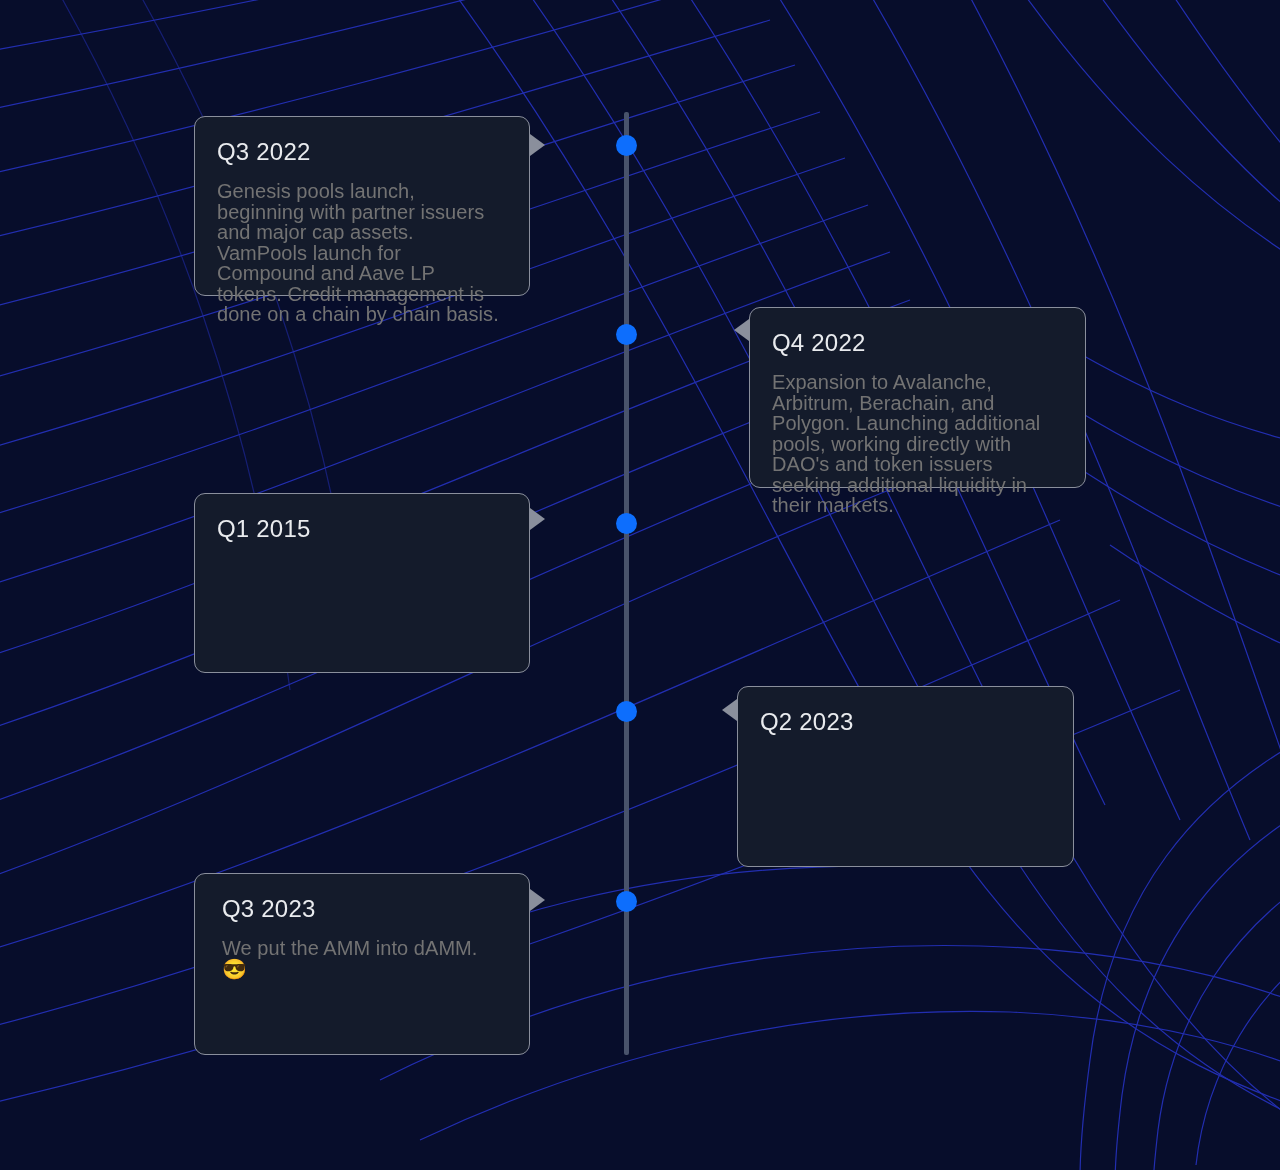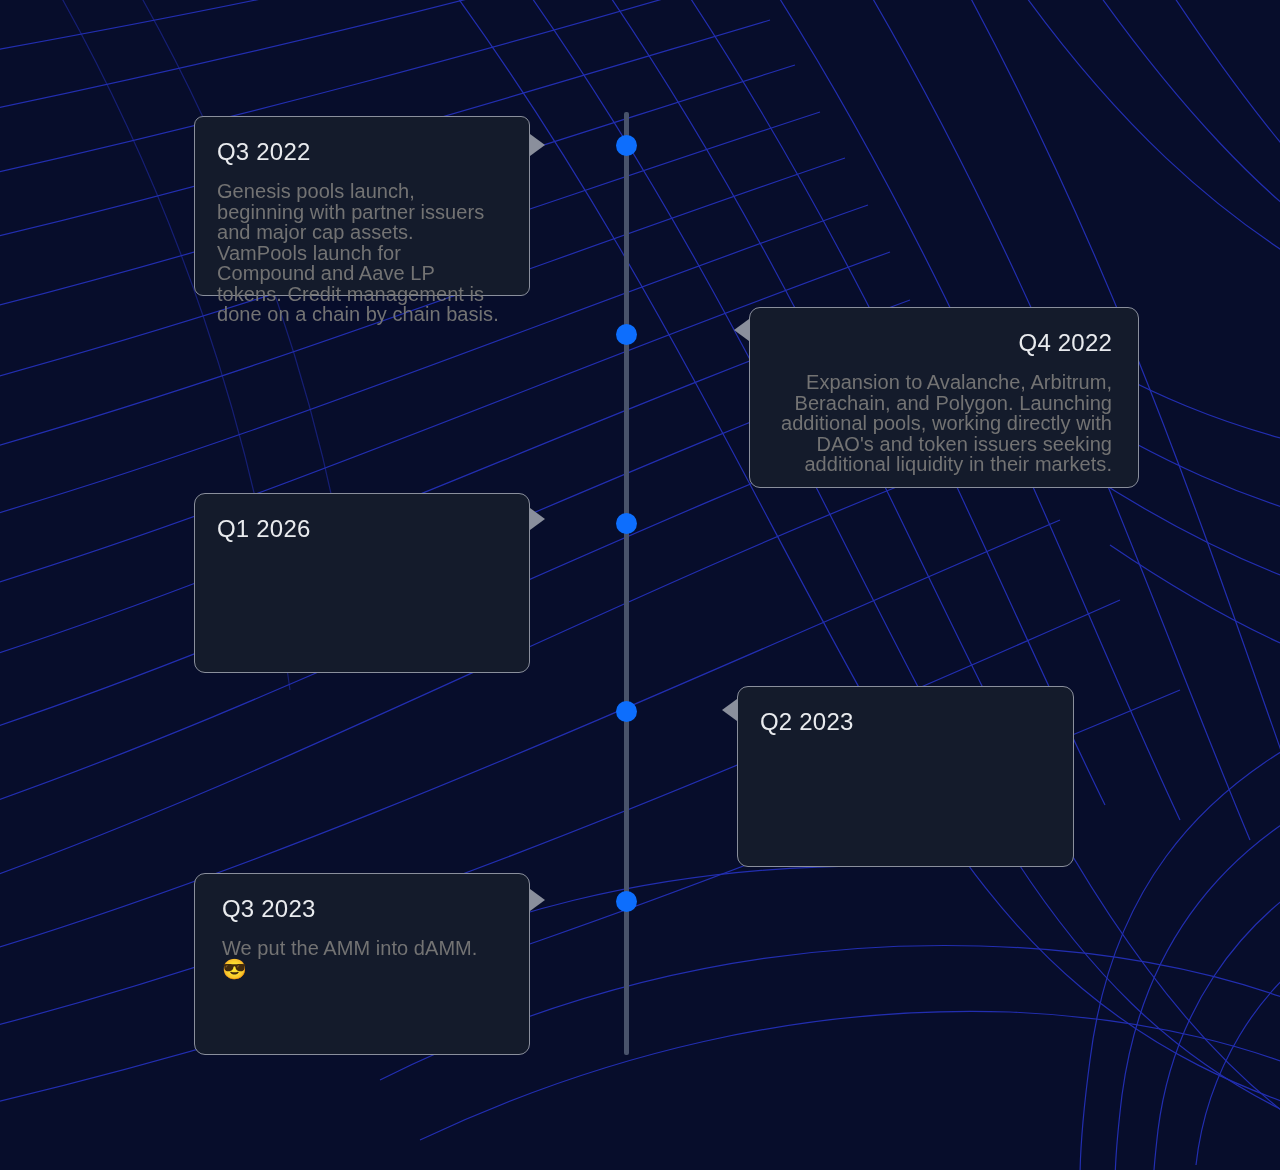--- a/index.html
+++ b/index.html
@@ -162,36 +162,36 @@
 
       <path d="M 120 -40 C 250 180 330 420 360 660" opacity="0.55"></path>
       <path d="M 40 -40 C 175 190 258 440 290 690" opacity="0.55"></path>
     </g>
   </svg>
 
   <div id="timeline-axis"></div>
 
   <div class="timeline-dot" style="top:135px;"></div>
   <div class="card-pointer right" style="left:530px; top:134px;"></div>
-  <div class="milestone-card" style="left:194px; top:116px; width:336px; height:180px;border-radius:9px;">
+  <div class="milestone-card" style="left:194px; top:116px; width:336px; height:180px;">
     <div class="milestone-title">Q3 2022</div>
     <div class="milestone-body">Genesis pools launch, beginning with partner issuers and major cap assets. VamPools launch for Compound and Aave LP tokens. Credit management is done on a chain by chain basis.</div>
   </div>
 
   <div class="timeline-dot" style="top:324px;"></div>
   <div class="card-pointer left" style="left:734px; top:319px;"></div>
-  <div class="milestone-card" style="left:749px; top:307px; width:390px; height:181px;text-align:right;">
+  <div class="milestone-card" style="left:749px; top:307px; width:337px; height:181px;">
     <div class="milestone-title">Q4 2022</div>
     <div class="milestone-body">Expansion to Avalanche, Arbitrum, Berachain, and Polygon. Launching additional pools, working directly with DAO's and token issuers seeking additional liquidity in their markets.</div>
   </div>
 
   <div class="timeline-dot" style="top:513px;"></div>
   <div class="card-pointer right" style="left:530px; top:508px;"></div>
   <div class="milestone-card" style="left:194px; top:493px; width:336px; height:180px;">
-    <div class="milestone-title">Q1 2026</div>
+    <div class="milestone-title">Q1 2015</div>
   </div>
 
   <div class="timeline-dot" style="top:701px;"></div>
   <div class="card-pointer left" style="left:722px; top:699px;"></div>
   <div class="milestone-card" style="left:737px; top:686px; width:337px; height:181px;">
     <div class="milestone-title">Q2 2023</div>
   </div>
 
   <div class="timeline-dot" style="top:891px;"></div>
   <div class="card-pointer right" style="left:530px; top:889px;"></div>

